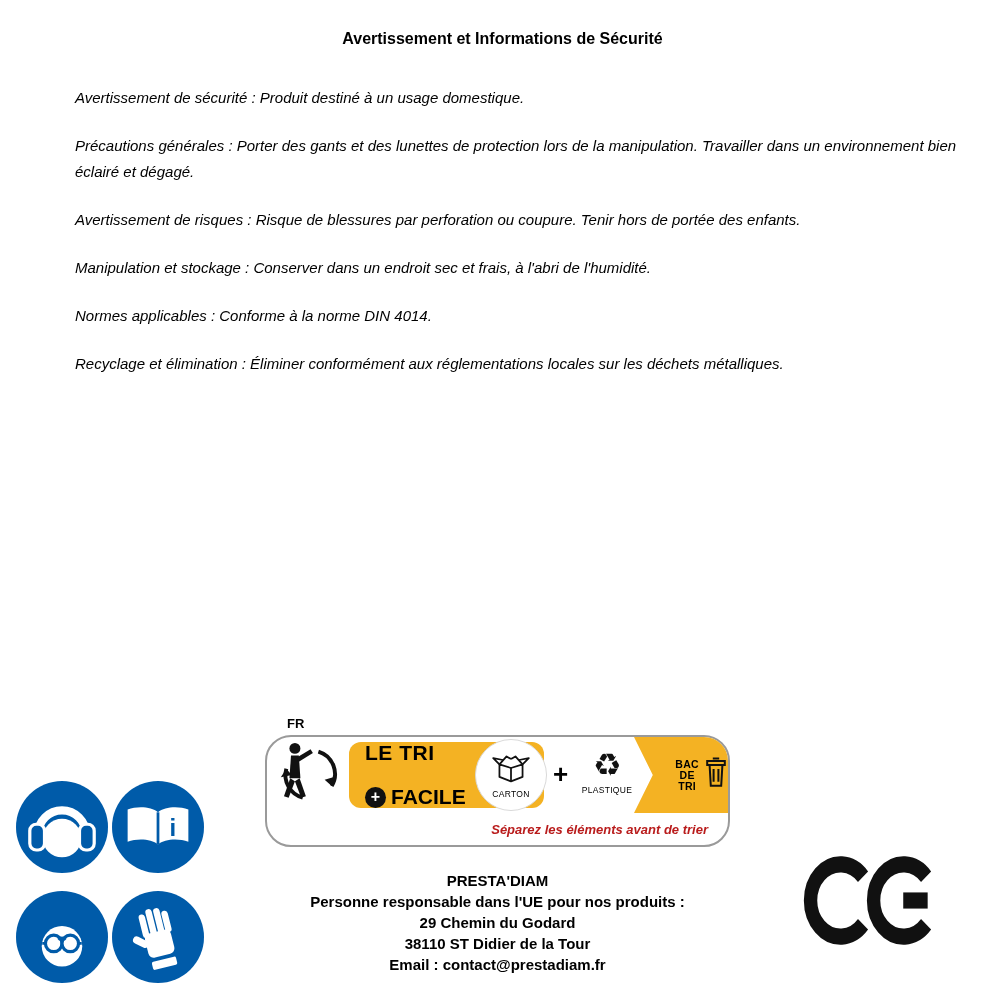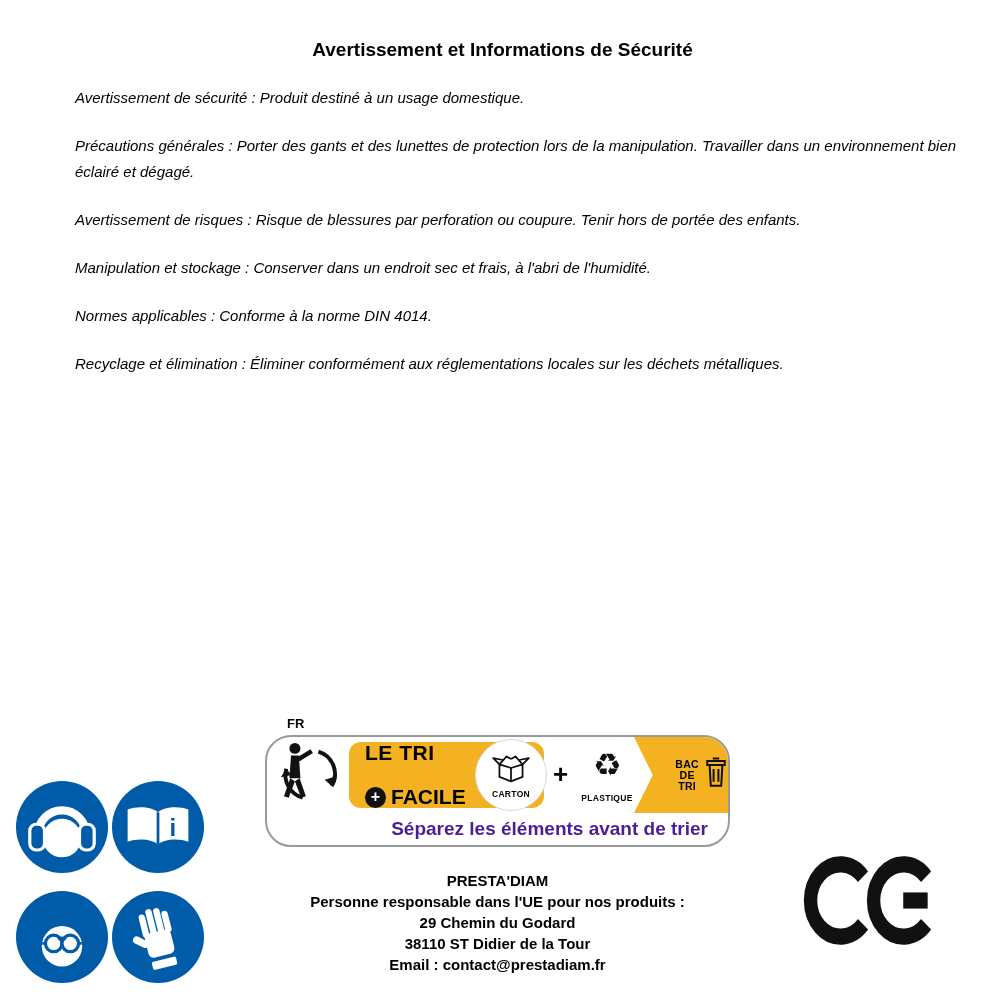--- a/index.html
+++ b/index.html
@@ -2,21 +2,21 @@
 <html style="--safety-blue: #005BA9; --tri-yellow: #F4B223; --mark-black: #111111;"><head>
 <meta charset="utf-8">
 <title>Avertissement et Informations de Sécurité</title>
 <style>
   * { margin:0; padding:0; box-sizing:border-box; }
   html,body { background:#ffffff; }
   body { font-family:"Liberation Sans", sans-serif; color:#000; }
   .page { position:relative; width:1005px; height:1005px; background:#fff; overflow:hidden; }
 
   .doc-title { position:absolute; top:30px; left:0; width:100%; text-align:center;
-               font-size:19px; font-weight:bold;margin-top:9px; }
+               font-size:16px; font-weight:bold; }
 
   .doc-body { position:absolute; top:85px; left:75px; width:910px; }
   .doc-body p { font-size:15px; line-height:26px; margin-bottom:22px;font-style:italic; }
 
   
   .safety-icons { position:absolute; left:16px; top:781px; display:grid;
                   grid-template-columns:92px 92px; column-gap:4px; row-gap:18px; }
   .safety-icon svg { display:block; }
   .fill-blue { fill:var(--safety-blue); }
   .stroke-blue { stroke:var(--safety-blue); }
@@ -36,38 +36,38 @@
                  padding-left:16px; gap:20px; }
   .tri-line1 { font-weight:bold; font-size:21px; letter-spacing:.5px; }
   .tri-line2 { display:flex; align-items:center; font-weight:bold; font-size:21px; }
   .plus-circle { display:inline-flex; width:21px; height:21px; border-radius:50%;
                  background:var(--mark-black); color:#fff; align-items:center;
                  justify-content:center; font-size:16px; margin-right:5px; flex:none; }
   .white-circle { position:absolute; left:208px; top:2px; width:72px; height:72px;
                   background:#fff; border:1px solid #d9d9d9; border-radius:50%;
                   display:flex; flex-direction:column; align-items:center;
                   justify-content:center; gap:1px; }
-  .mat-label { font-size:8.5px; font-weight:bold; letter-spacing:.3px;text-align:center; }
+  .mat-label { font-size:8.5px; font-weight:normal; letter-spacing:.3px;text-align:center; }
   .mat-plus { position:absolute; left:286px; top:22px; font-size:26px; font-weight:bold; }
   .plastique { position:absolute; left:306px; top:8px; width:68px;
-               display:flex; flex-direction:column; align-items:center;gap:8px; }
+               display:flex; flex-direction:column; align-items:center; }
   .recycle-glyph { font-family:"DejaVu Sans", sans-serif; font-size:32px;
                    line-height:40px; color:var(--mark-black); }
   .recycle-glyph::before { content:"♻"; }
   .yellow-tail { position:absolute; right:0; top:0; width:94px; height:76px;
                  background:var(--tri-yellow);
                  clip-path:polygon(0 0, 100% 0, 100% 100%, 0 100%, 20% 50%);
                  display:flex; align-items:center; justify-content:flex-end;
                  gap:5px; }
   .bac-text { display:flex; flex-direction:column; align-items:center;
               font-size:10.5px; font-weight:bold; line-height:11px; letter-spacing:.3px; }
   .tagline { position:absolute; left:0; right:0; top:76px; bottom:0;
              display:flex; align-items:center; justify-content:flex-end;
-             padding-right:20px; font-weight:bold;
-             font-size:19px; color:#4c1d95; }
+             padding-right:20px; font-style:italic; font-weight:bold;
+             font-size:13px; color:#b91c1c; }
 
   
   .address { position:absolute; left:250px; top:870px; width:495px; text-align:center;
              font-weight:bold; font-size:15px; line-height:21px; }
 
   
   .ce-mark { position:absolute; left:800px; top:853px; }
   .visually-hidden { position:absolute; width:1px; height:1px; overflow:hidden;
                      clip:rect(0 0 0 0); white-space:nowrap; }
 </style>

